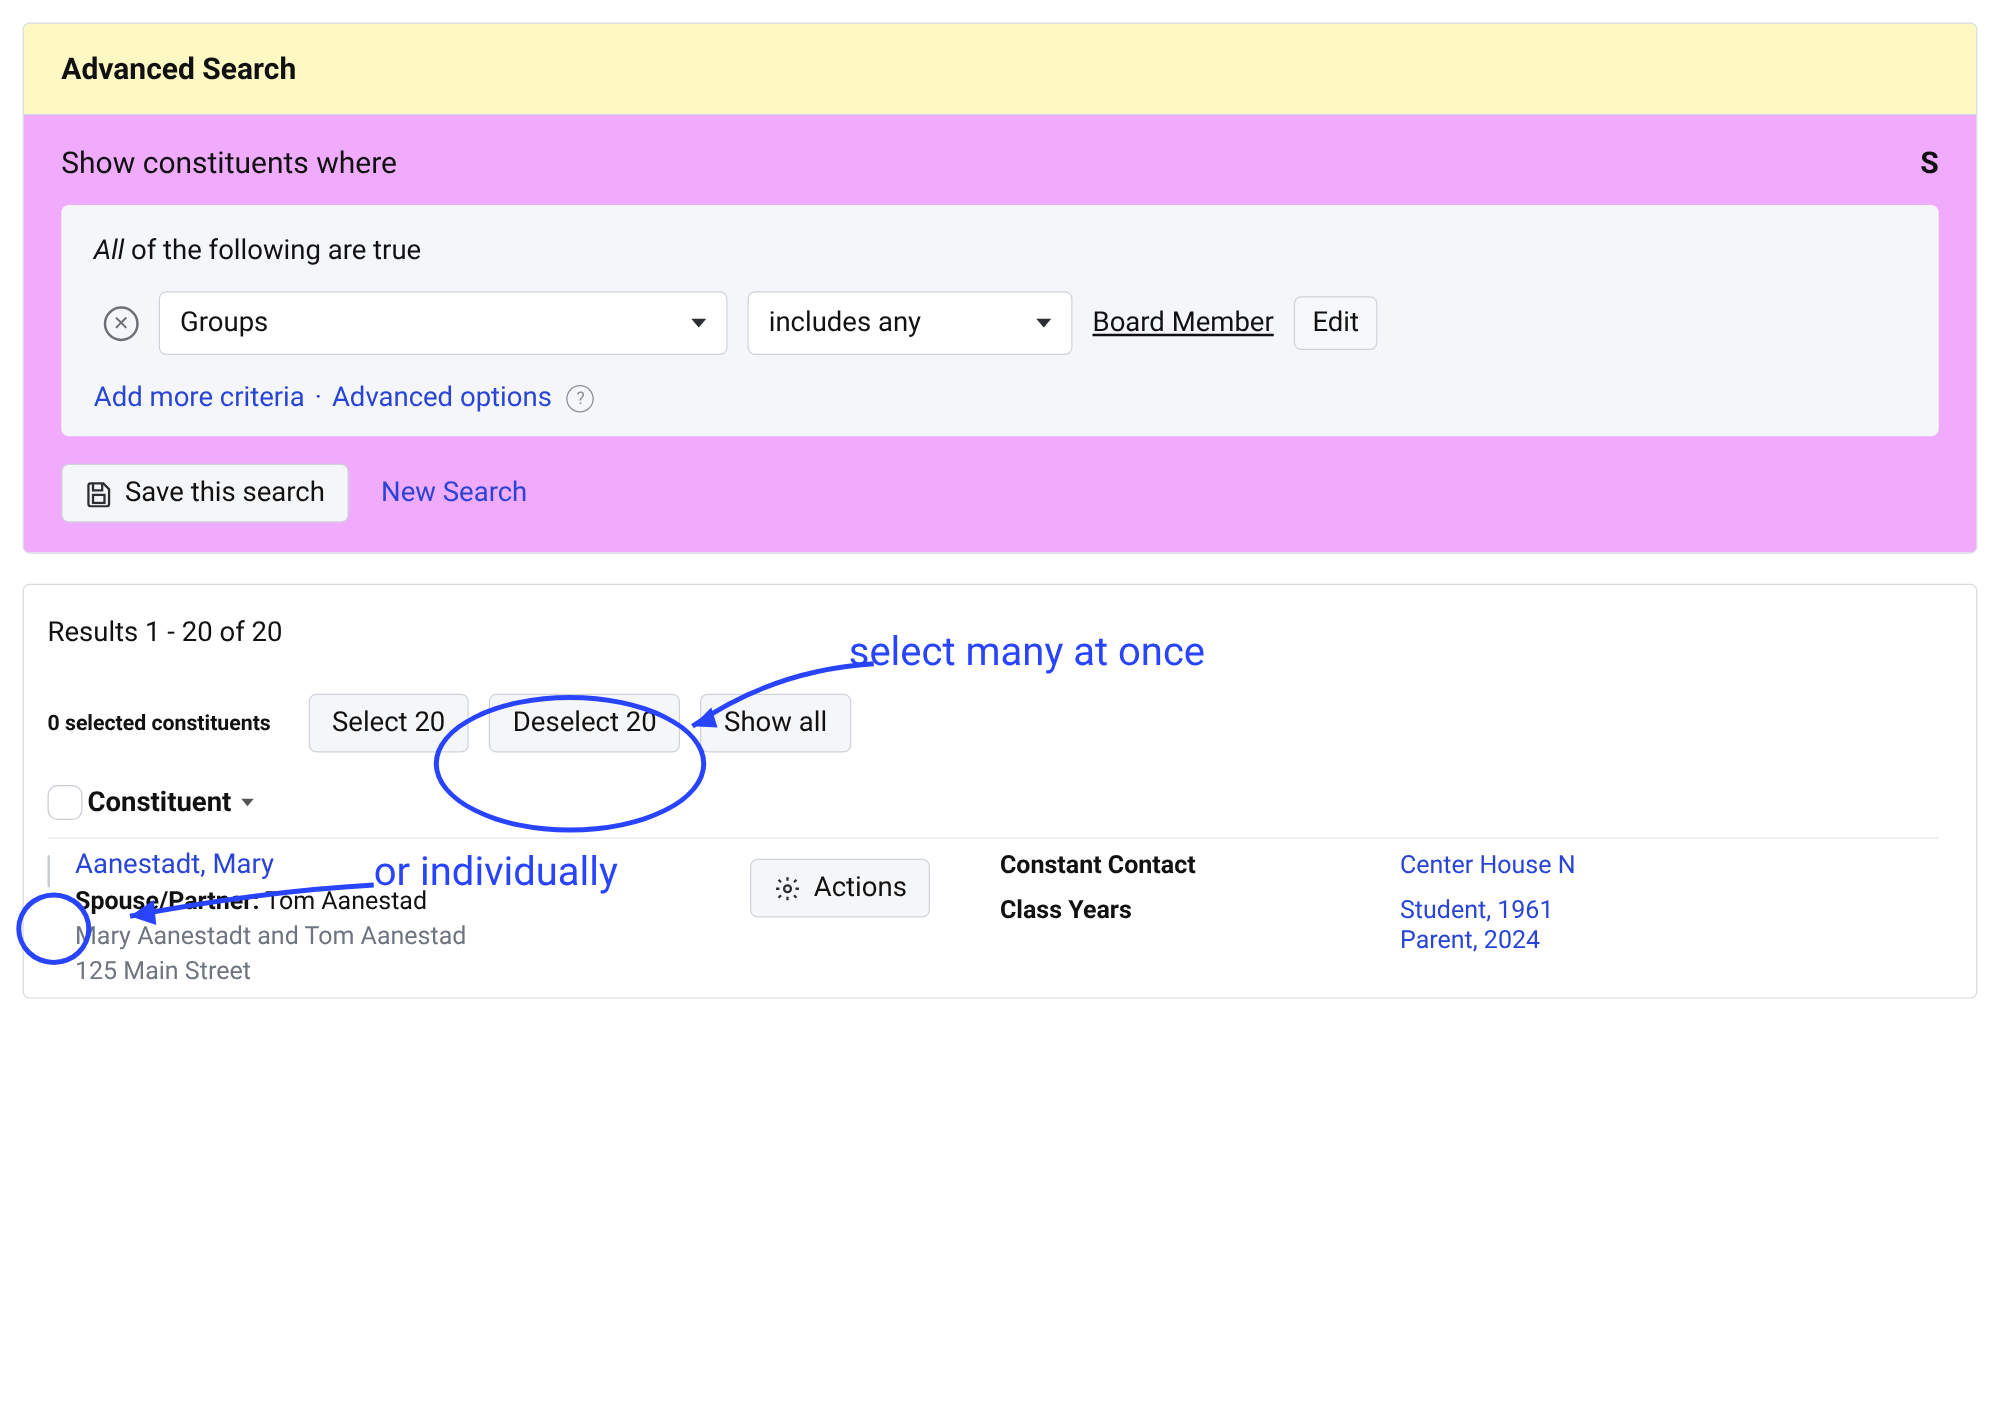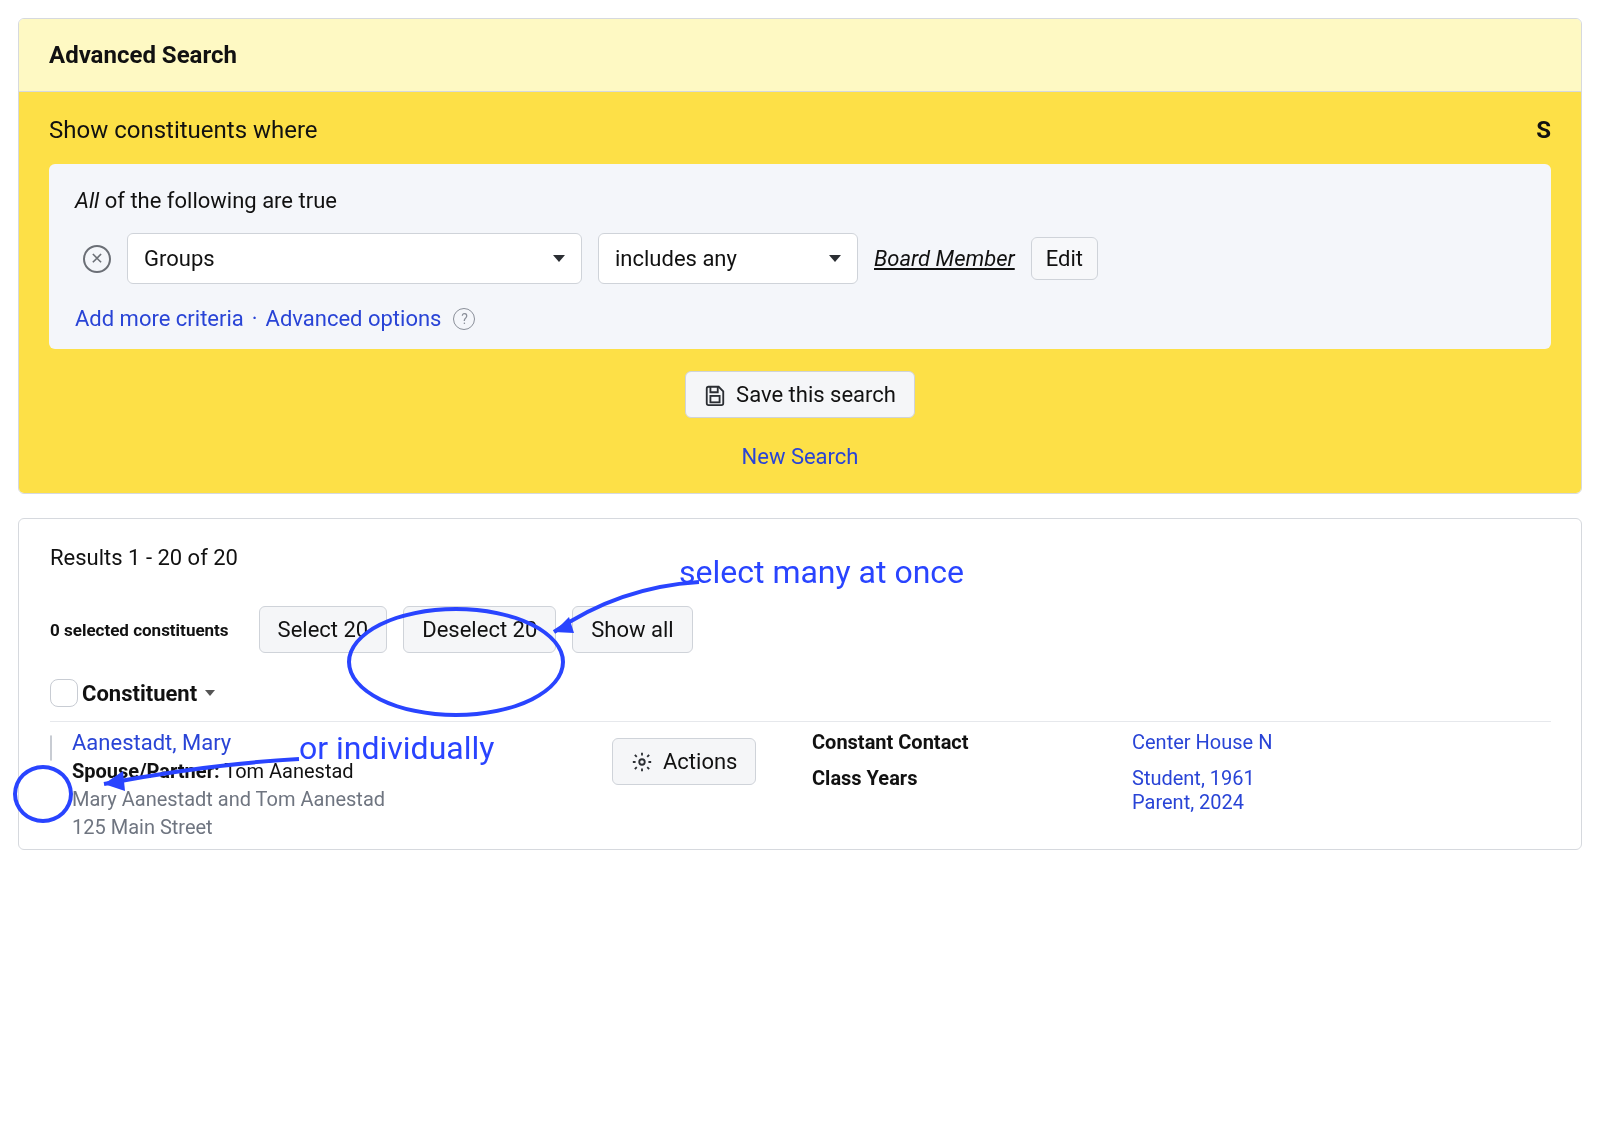--- a/index.html
+++ b/index.html
@@ -17,21 +17,21 @@
     margin: 18px 18px 0 18px;
     overflow: hidden;
   }
   .panel-header {
     background: #fef9c3;
     border-bottom: 1px solid #d6d9de;
     padding: 22px 30px;
     font-weight: 700;
     font-size: 24px;
   }
-  .panel-body { padding: 24px 30px; background: #fde047; position: relative; }
+  .panel-body { padding: 24px 30px; background: #f0abfc; position: relative; }
   .lead-line {
     display: flex;
     justify-content: space-between;
     align-items: center;
     font-size: 24px;
     margin-bottom: 20px;
   }
   .criteria-box {
     background: #f4f6fa;
     border-radius: 6px;
@@ -71,21 +71,20 @@
   }
   .select-like.wide { width: 455px; }
   .caret {
     width: 0; height: 0;
     border-left: 6px solid transparent;
     border-right: 6px solid transparent;
     border-top: 7px solid #2b2e33;
     margin-left: 12px;
   }
   .criteria-value {
-    font-style: italic;
     text-decoration: underline;
   }
   .btn {
     display: inline-flex;
     align-items: center;
     gap: 10px;
     background: #f5f6f8;
     border: 1px solid #cfd3d9;
     border-radius: 6px;
     padding: 10px 18px;
@@ -111,35 +110,34 @@
     align-items: center; justify-content: center;
     font-size: 14px;
     color: #8a8f99;
     margin-left: 4px;
   }
   .actions-row {
     display: flex;
     align-items: center;
     gap: 26px;
     margin-top: 22px;
-    flex-direction: column;
   }
   .save-icon {
     width: 22px; height: 22px;
     display: inline-block;
   }
   .save-icon svg { width: 22px; height: 22px; }
   .gear-icon { width: 22px; height: 22px; display: inline-block; }
   .gear-icon svg { width: 22px; height: 22px; }
 
   .results-panel {
     border: 1px solid #d6d9de;
     border-radius: 6px;
     margin: 24px 18px 0 18px;
-    padding: 26px 30px 10px 31px;
+    padding: 26px 30px 10px 19px;
     position: relative;
   }
   .results-count { font-size: 22px; margin-bottom: 36px; }
   .selection-row {
     display: flex;
     align-items: center;
     gap: 16px;
     margin-bottom: 26px;
   }
   .selection-row .label { font-weight: 700; font-size: 17px; margin-right: 14px; }

